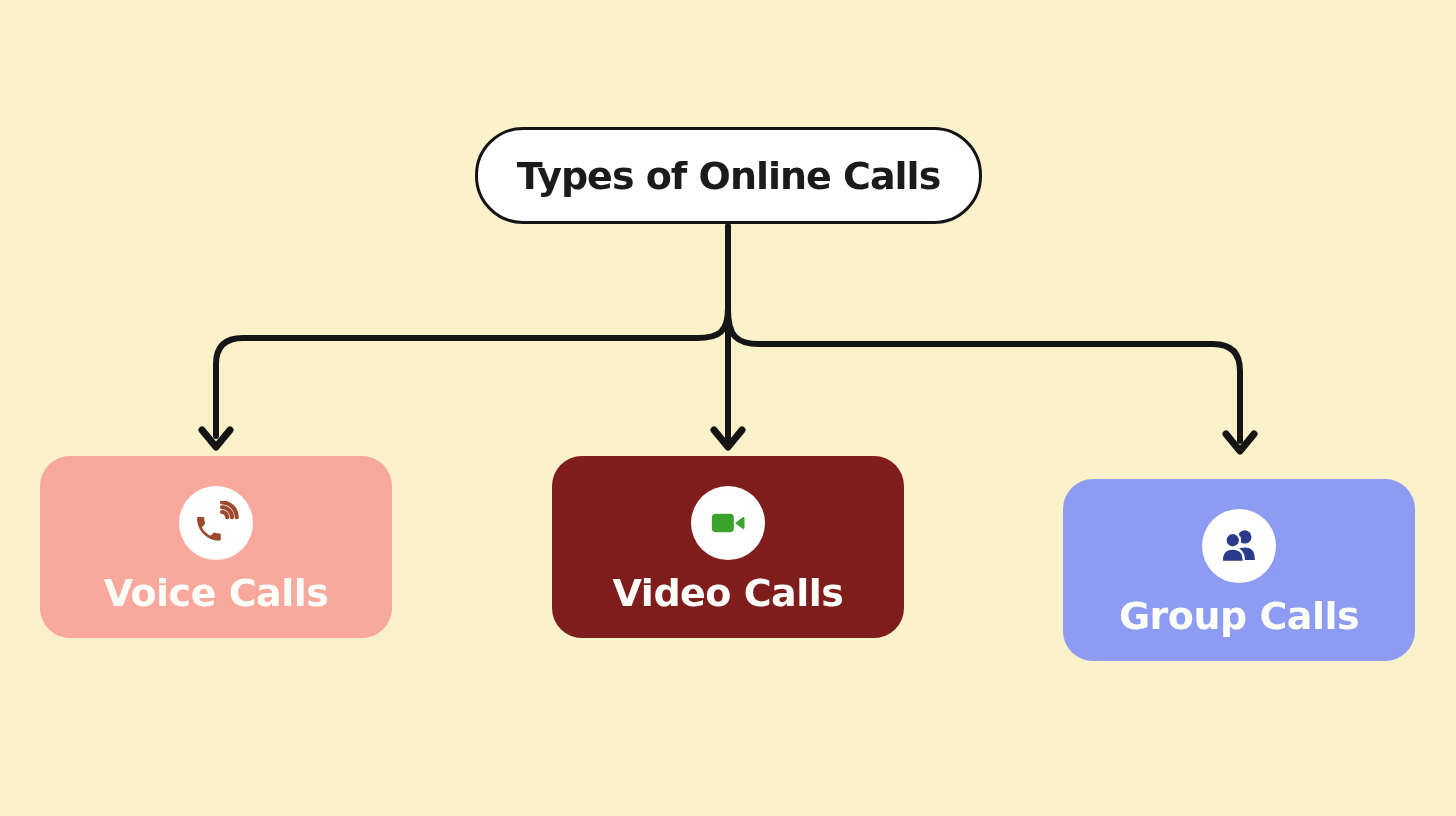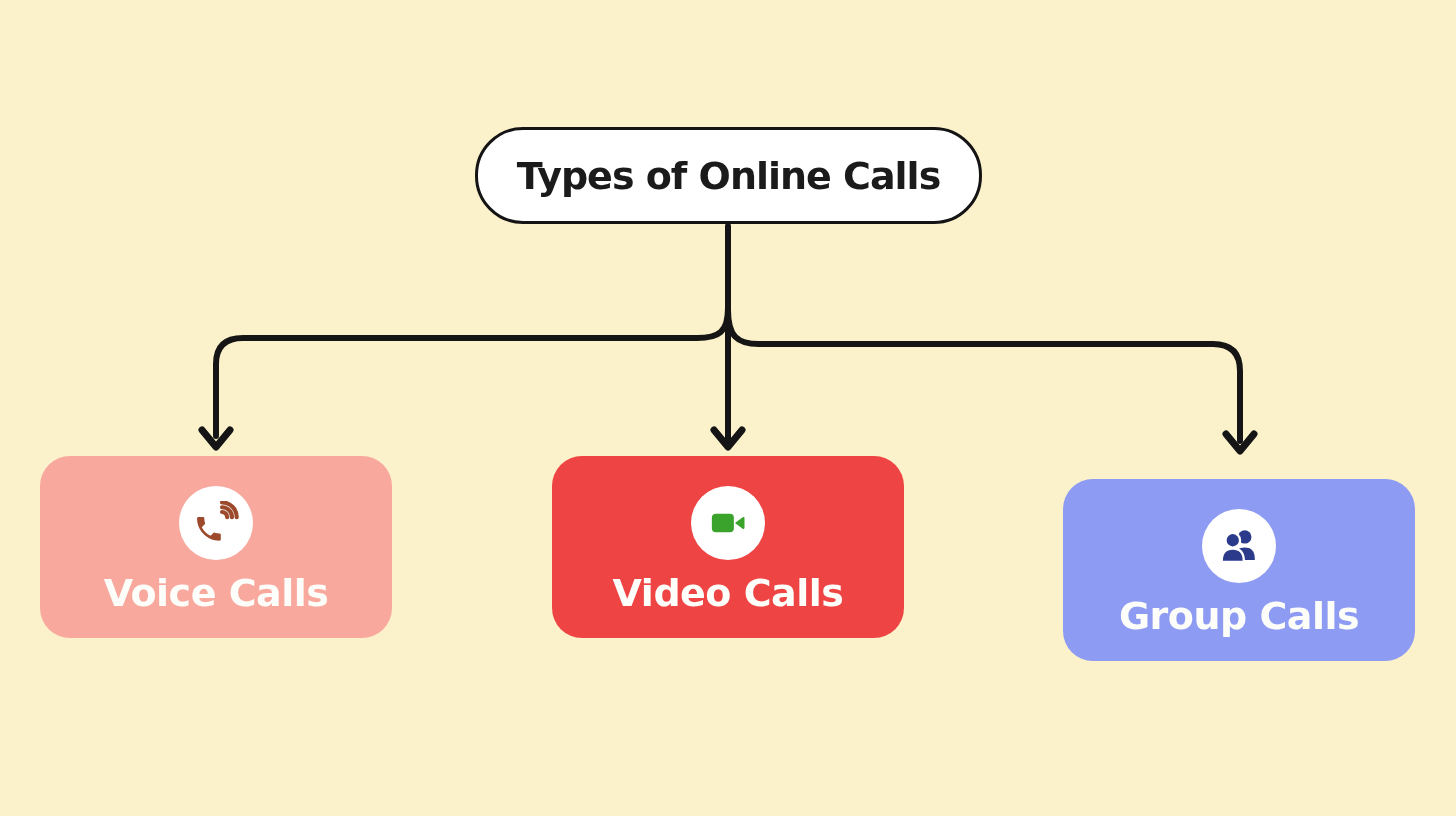--- a/index.html
+++ b/index.html
@@ -87,21 +87,21 @@
   <div class="cat-node voice" style="background-color: rgb(248, 168, 157);">
     <div class="icon-circle" style="background-color: rgb(255, 255, 255); color: rgb(156, 74, 43);">
       <svg width="46" height="44" viewBox="0 0 25 24">
         <path fill="currentColor" transform="translate(0,6.5) scale(0.72)" d="M6.62 10.79c1.44 2.83 3.76 5.14 6.59 6.59l2.2-2.2c.27-.27.67-.36 1.02-.24 1.12.37 2.33.57 3.57.57.55 0 1 .45 1 1V20c0 .55-.45 1-1 1-9.39 0-17-7.61-17-17 0-.55.45-1 1-1h3.5c.55 0 1 .45 1 1 0 1.25.2 2.45.57 3.57.11.35.03.74-.25 1.02l-2.2 2.2z"></path>
         <path fill="none" stroke="currentColor" stroke-width="2.3" stroke-linecap="round" d="M 15.8 6 A 2.8 2.8 0 0 1 18.6 8.8 M 15.8 3.4 A 5.4 5.4 0 0 1 21.2 8.8 M 15.8 0.8 A 8 8 0 0 1 23.8 8.8"></path>
       </svg>
     </div>
     <div class="cat-label" style="color: rgb(253, 253, 250);">Voice Calls</div>
   </div>
 
-  <div class="cat-node video" style="background-color: #ef4444;">
+  <div class="cat-node video" style="background-color: #7f1d1d;">
     <div class="icon-circle" style="background-color: rgb(255, 255, 255); color: rgb(58, 163, 43);">
       <svg width="44" height="44" viewBox="0 0 24 24">
         <rect fill="currentColor" x="3.2" y="7" width="12" height="10" rx="2.2"></rect>
         <path fill="currentColor" d="M 15.8 12 L 20 8.9 Q 21 8.3 21 9.5 L 21 14.5 Q 21 15.7 20 15.1 Z"></path>
       </svg>
     </div>
     <div class="cat-label" style="color: rgb(253, 253, 250);">Video Calls</div>
   </div>
 
   <div class="cat-node group" style="background-color: rgb(141, 155, 243);">

